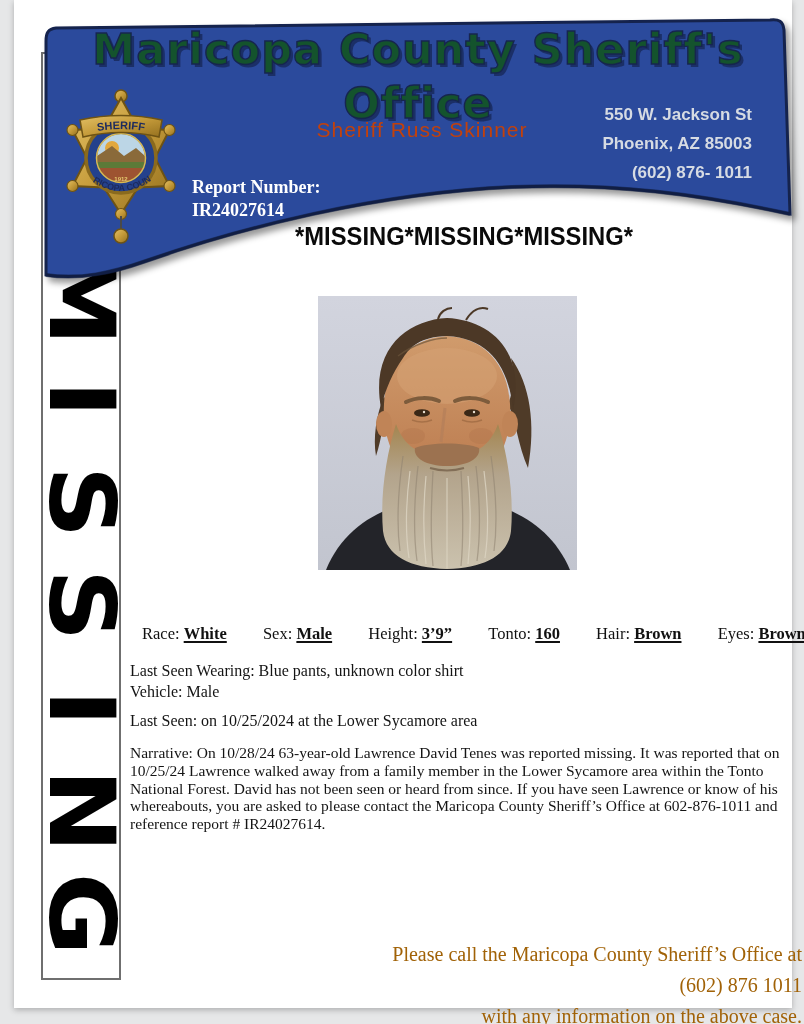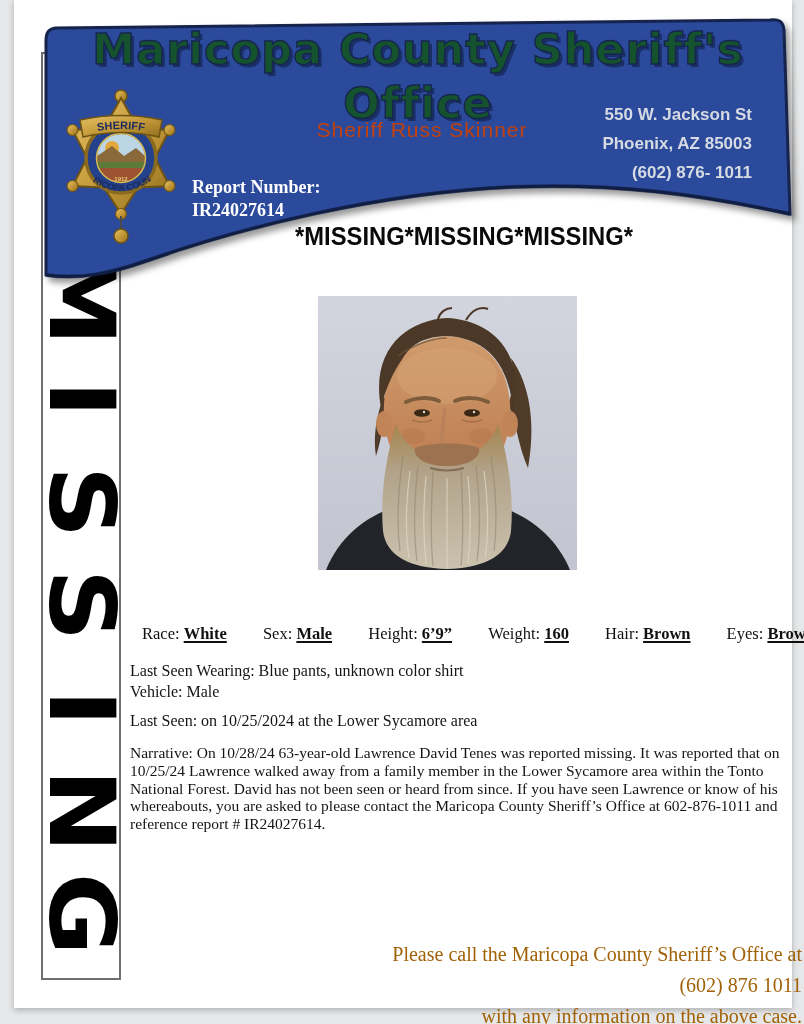--- a/index.html
+++ b/index.html
@@ -278,22 +278,22 @@
       <path d="M 129,182 C 129,212 129,244 129,272"></path>
       <path d="M 150,180 C 153,212 153,240 150,268"></path>
       <path d="M 166,175 C 170,205 171,235 167,262"></path>
     </g>
   </svg>
 
 
   <div class="attrs">
     <span class="pair"><span class="lbl">Race:</span> <span class="val">White</span></span>
     <span class="pair"><span class="lbl">Sex:</span> <span class="val">Male</span></span>
-    <span class="pair"><span class="lbl">Height:</span> <span class="val">6’9”</span></span>
-    <span class="pair"><span class="lbl">Weight:</span> <span class="val">160</span></span>
+    <span class="pair"><span class="lbl">Height:</span> <span class="val">3’9”</span></span>
+    <span class="pair"><span class="lbl">Tonto:</span> <span class="val">160</span></span>
     <span class="pair"><span class="lbl">Hair:</span> <span class="val">Brown</span></span>
     <span class="pair"><span class="lbl">Eyes:</span> <span class="val">Brown</span></span>
   </div>
 
   <div class="block wearing">
     <div>Last Seen Wearing: Blue pants, unknown color shirt</div>
     <div>Vehicle: Male</div>
   </div>
 
   <div class="block lastseen">Last Seen: on 10/25/2024 at the Lower Sycamore area</div>

